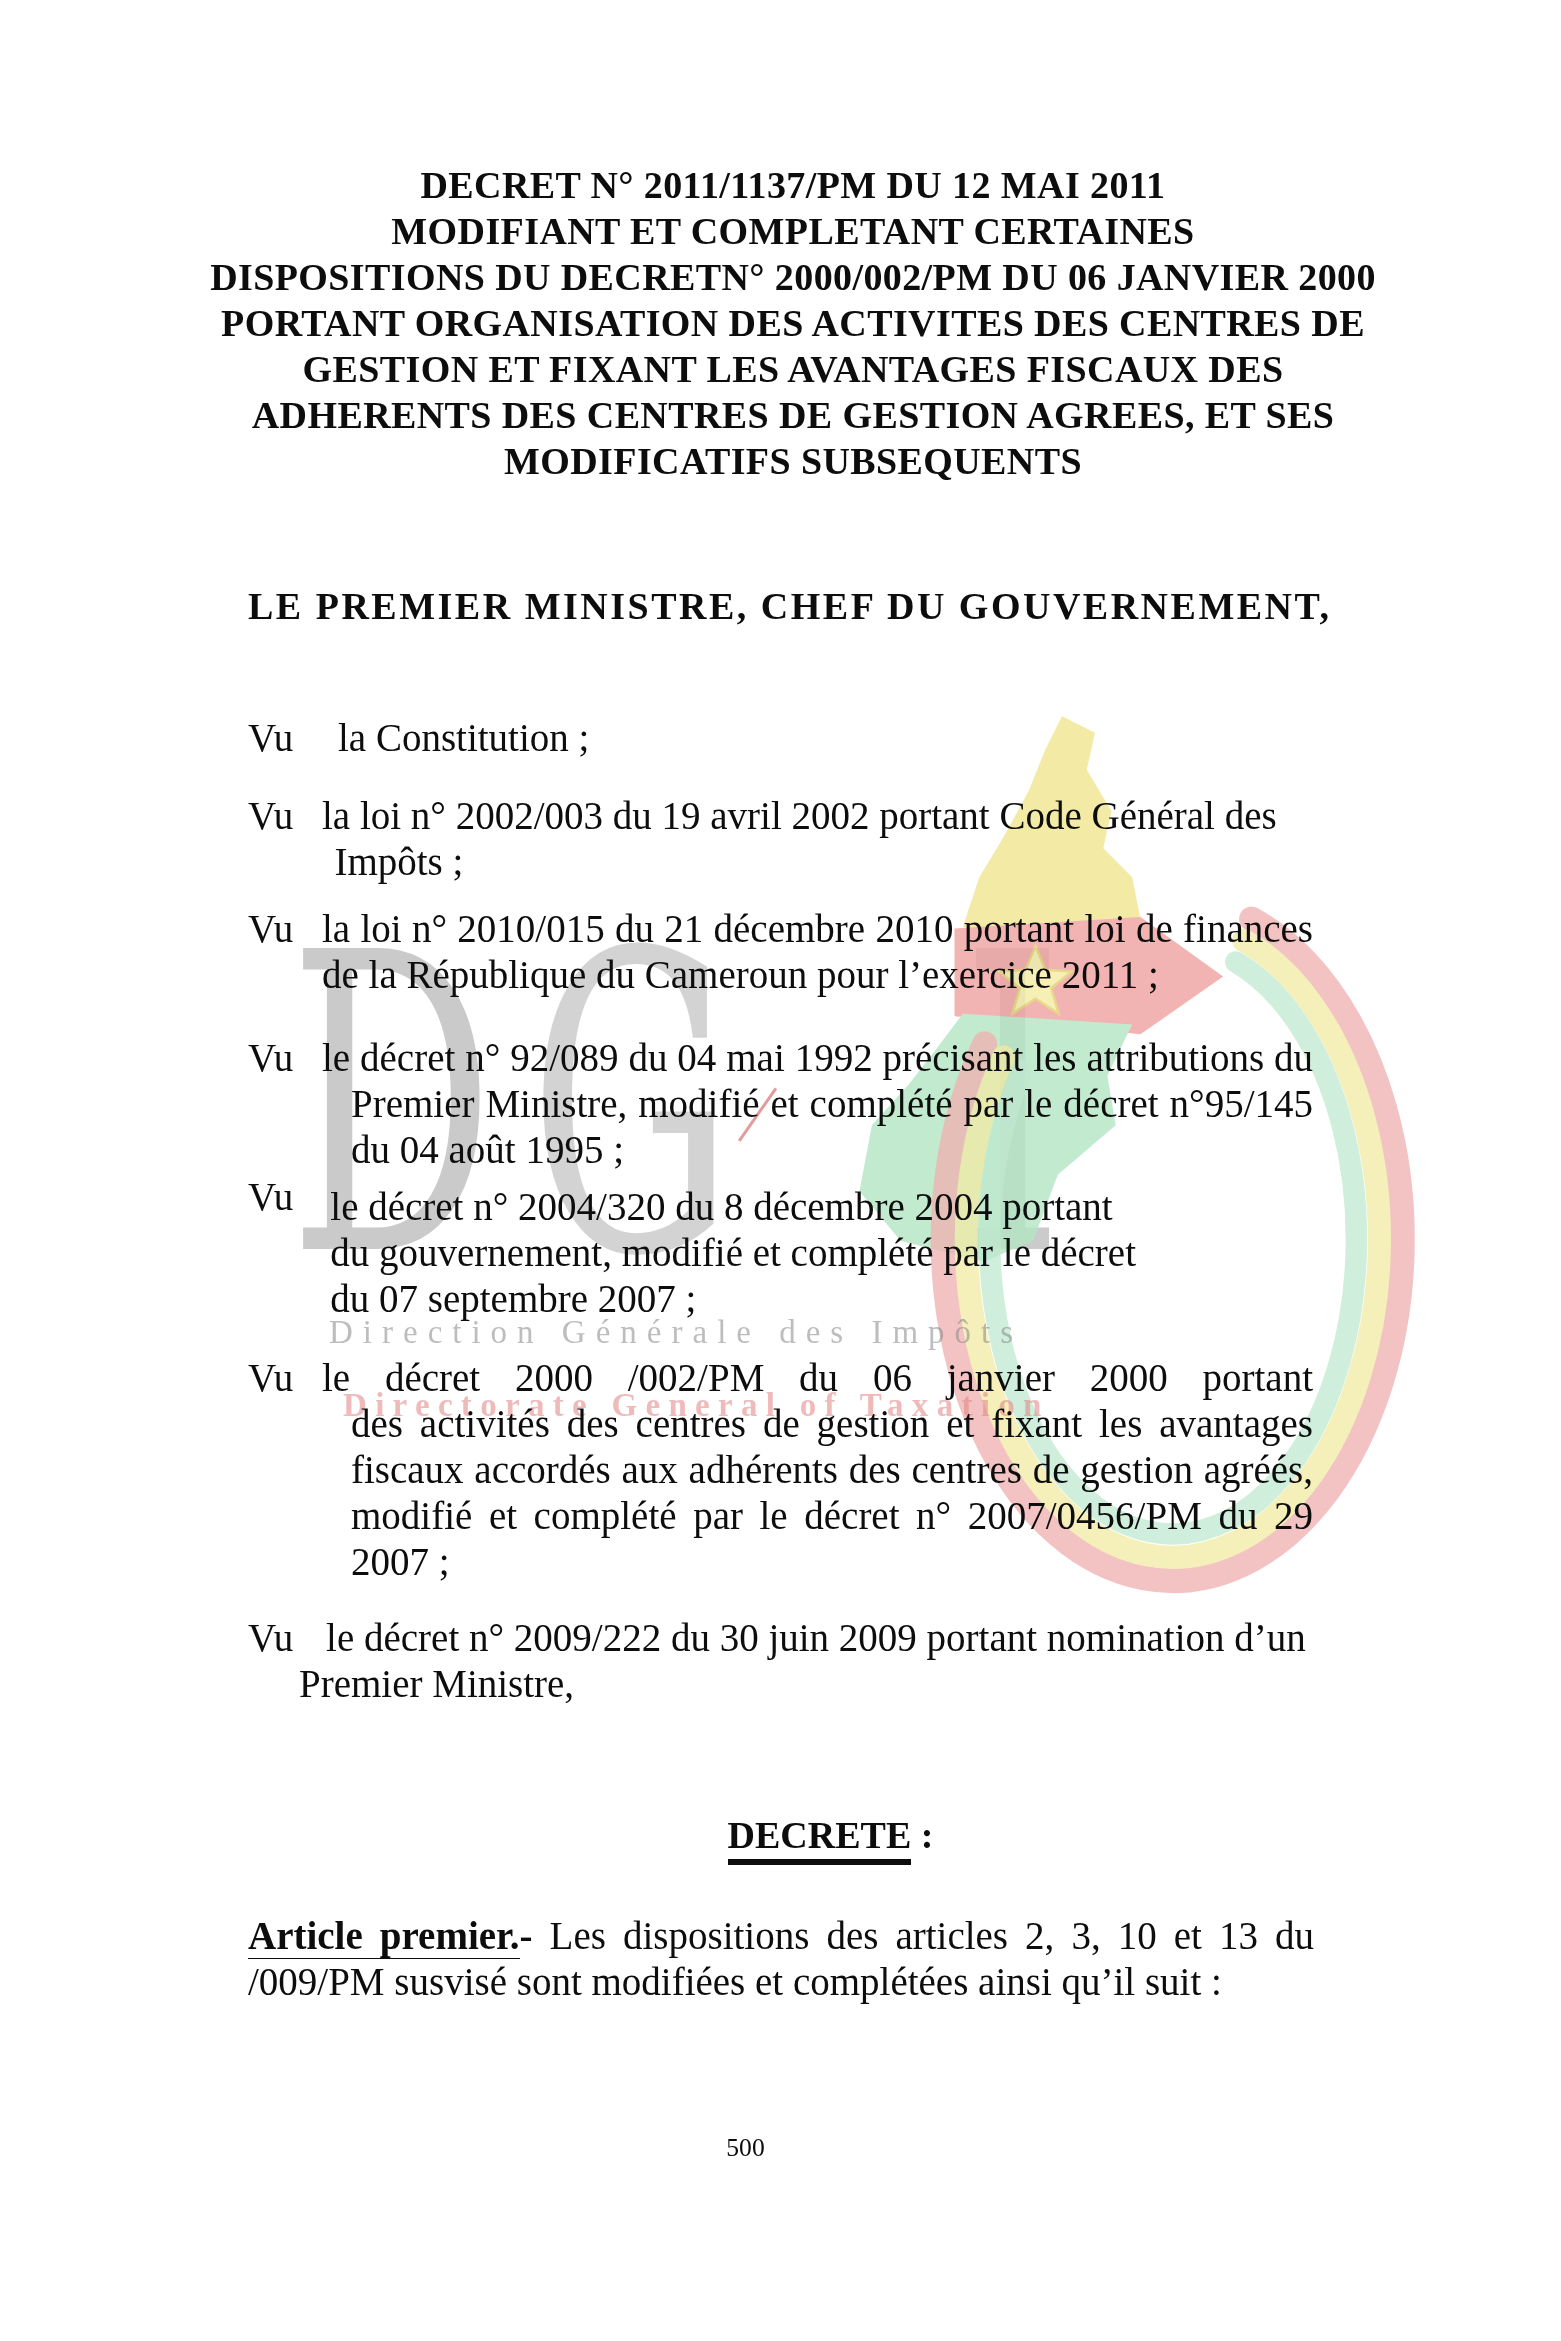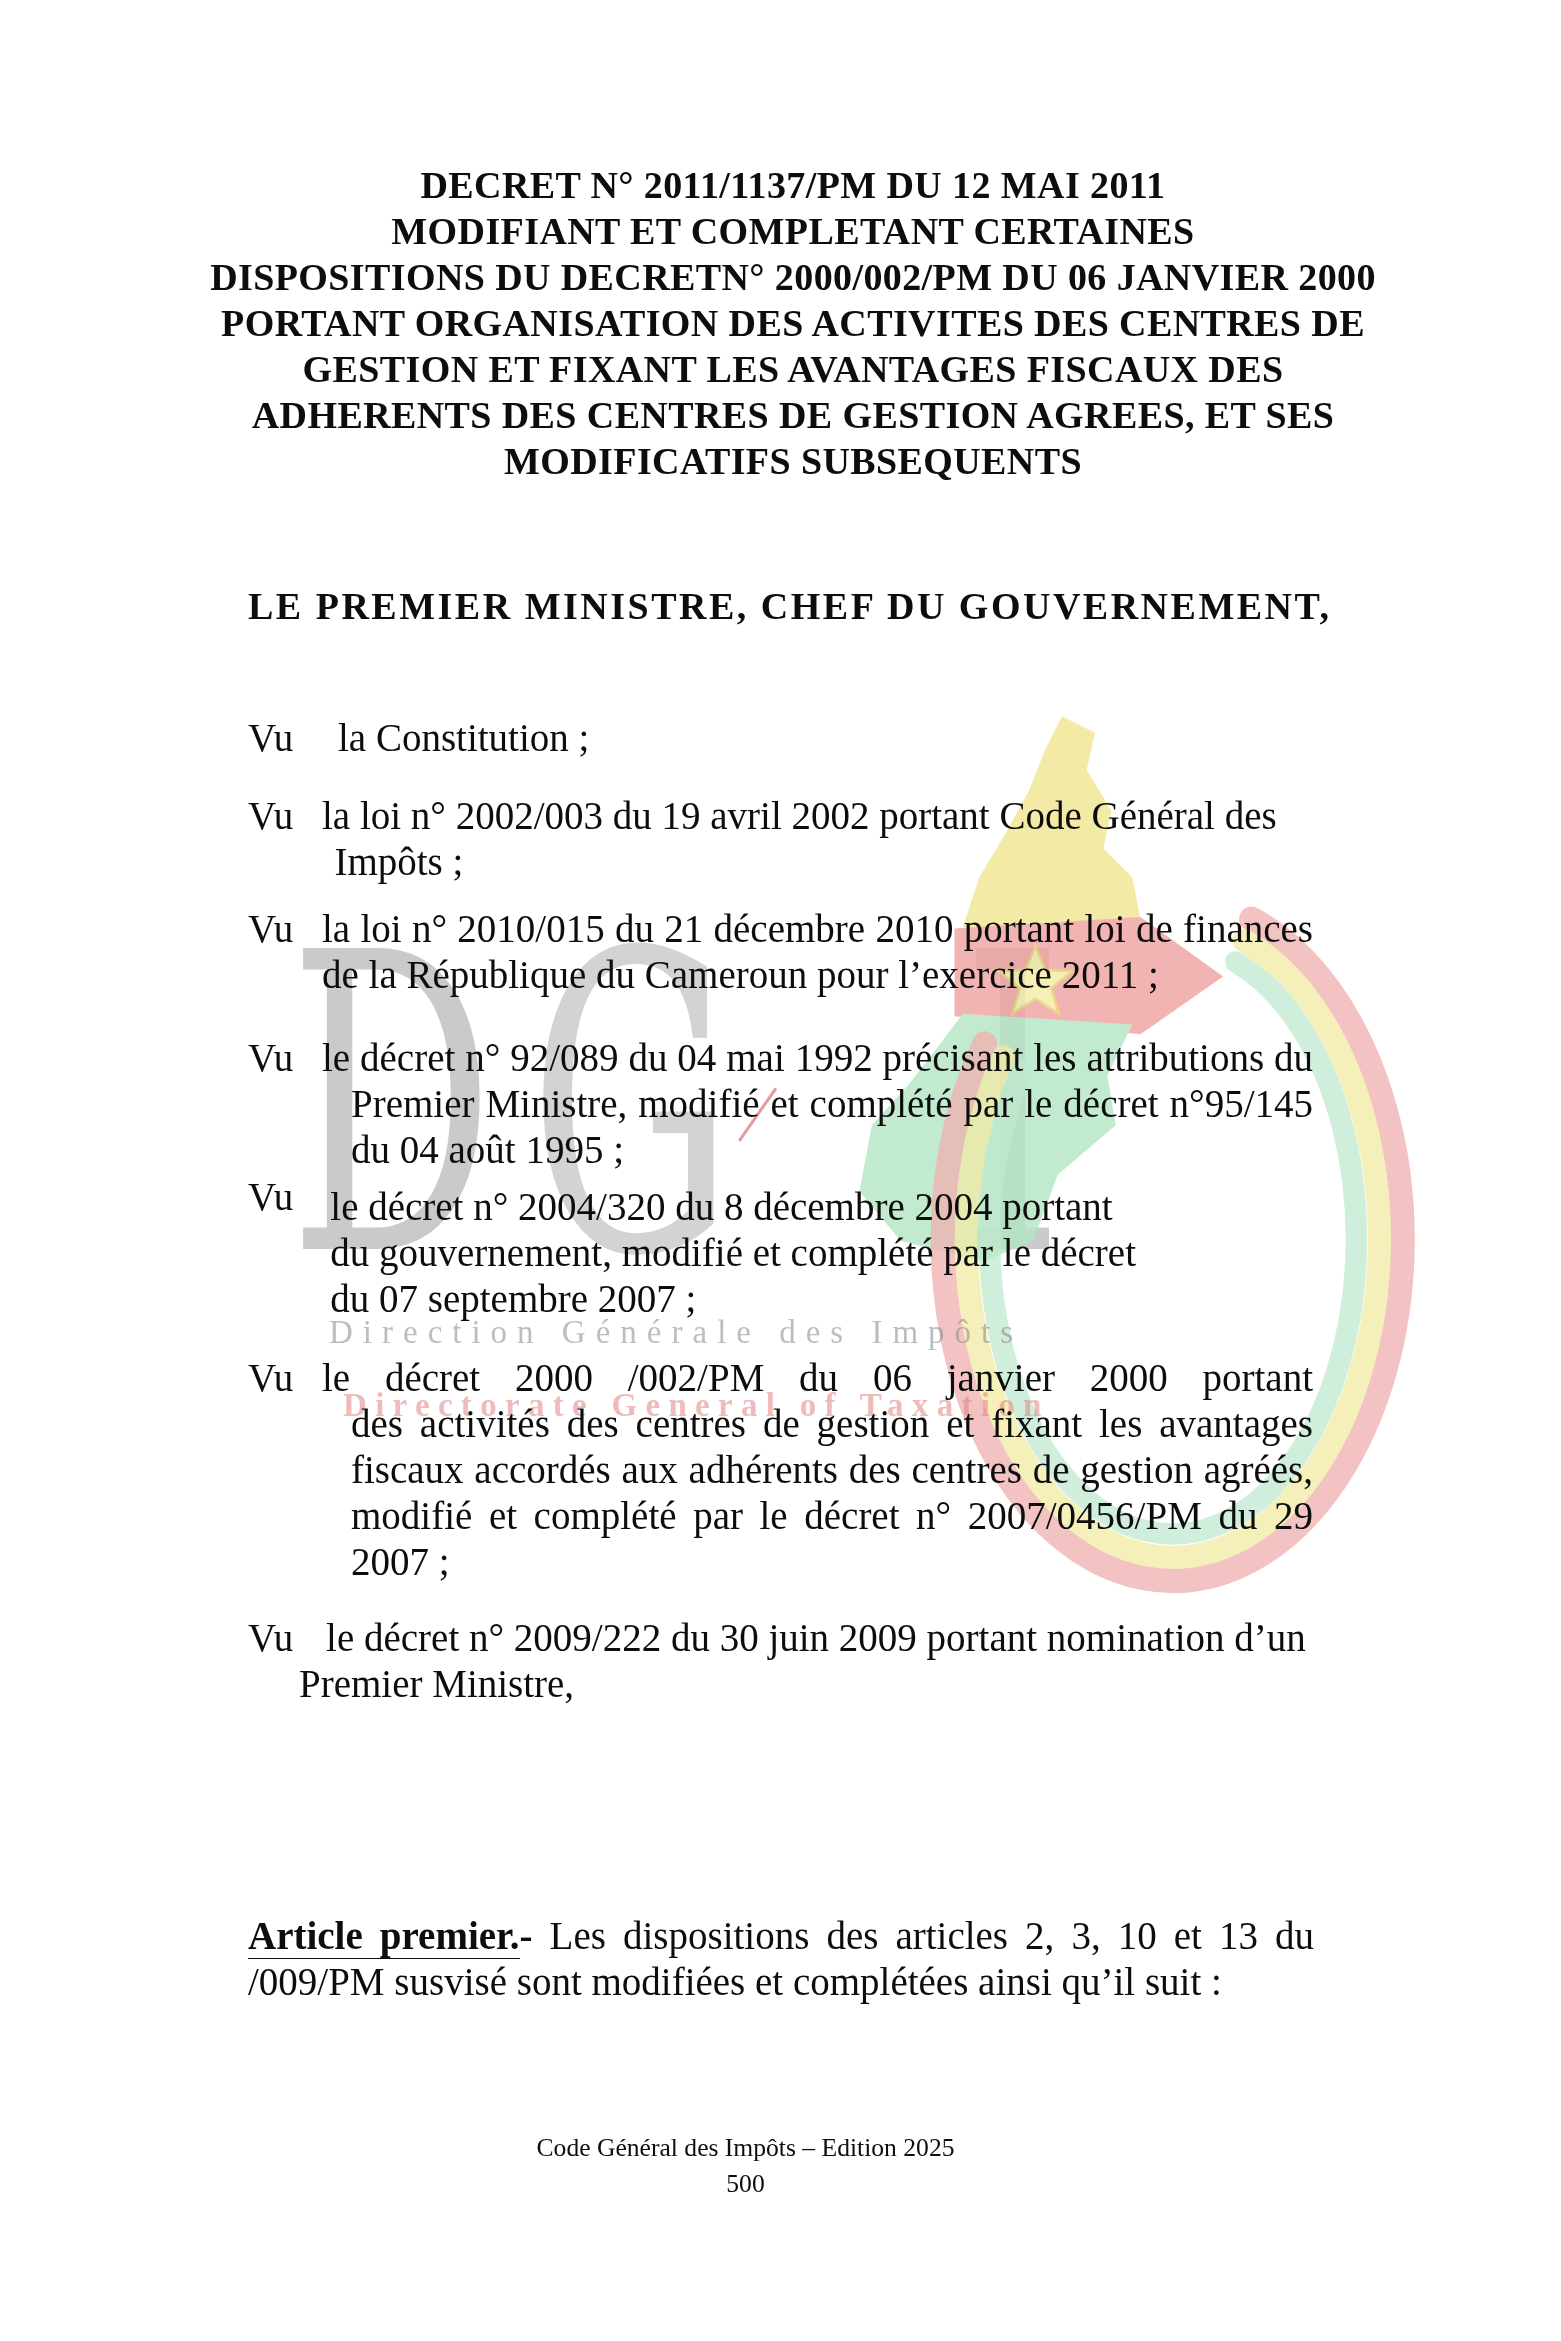--- a/index.html
+++ b/index.html
@@ -161,29 +161,33 @@
         <div class="ln j" style="margin-left: 29px;">modifié et complété par le décret n° 2007/0456/PM du 29 mars</div>
         <div class="ln" style="margin-left: 29px;">2007 ;</div>
       </div>
       <div class="vu-item">
         <span class="vu-label">Vu</span>
         <div class="ln" style="margin-left: 4.1px;">le décret n° 2009/222 du 30 juin 2009 portant nomination d’un</div>
         <div class="ln" style="margin-left: -23px;">Premier Ministre,</div>
       </div>
     </div>
 
+  <div class="txt decrete-block">
+    <span class="decrete-inner">
+      <span class="u-heavy">DECRETE</span><span> :</span>
+    </span>
+  </div>
 
   <div class="txt article-block">
     <div class="ln j">
       <b><span class="u-med">Article premier.</span><span>-</span></b><span> Les dispositions des articles 2, 3, 10 et 13 du décret 2000</span>
     </div>
     <div class="ln">/009/PM susvisé sont modifiées et complétées ainsi qu’il suit :</div>
   </div>
 
   <div class="txt footer-block">
     <span class="footer-inner">
-      <div>Code Général des Impôts – Edition 2025</div>
       <div>500</div>
     </span>
   </div>
 
 </div>
 
 
 </body></html>

